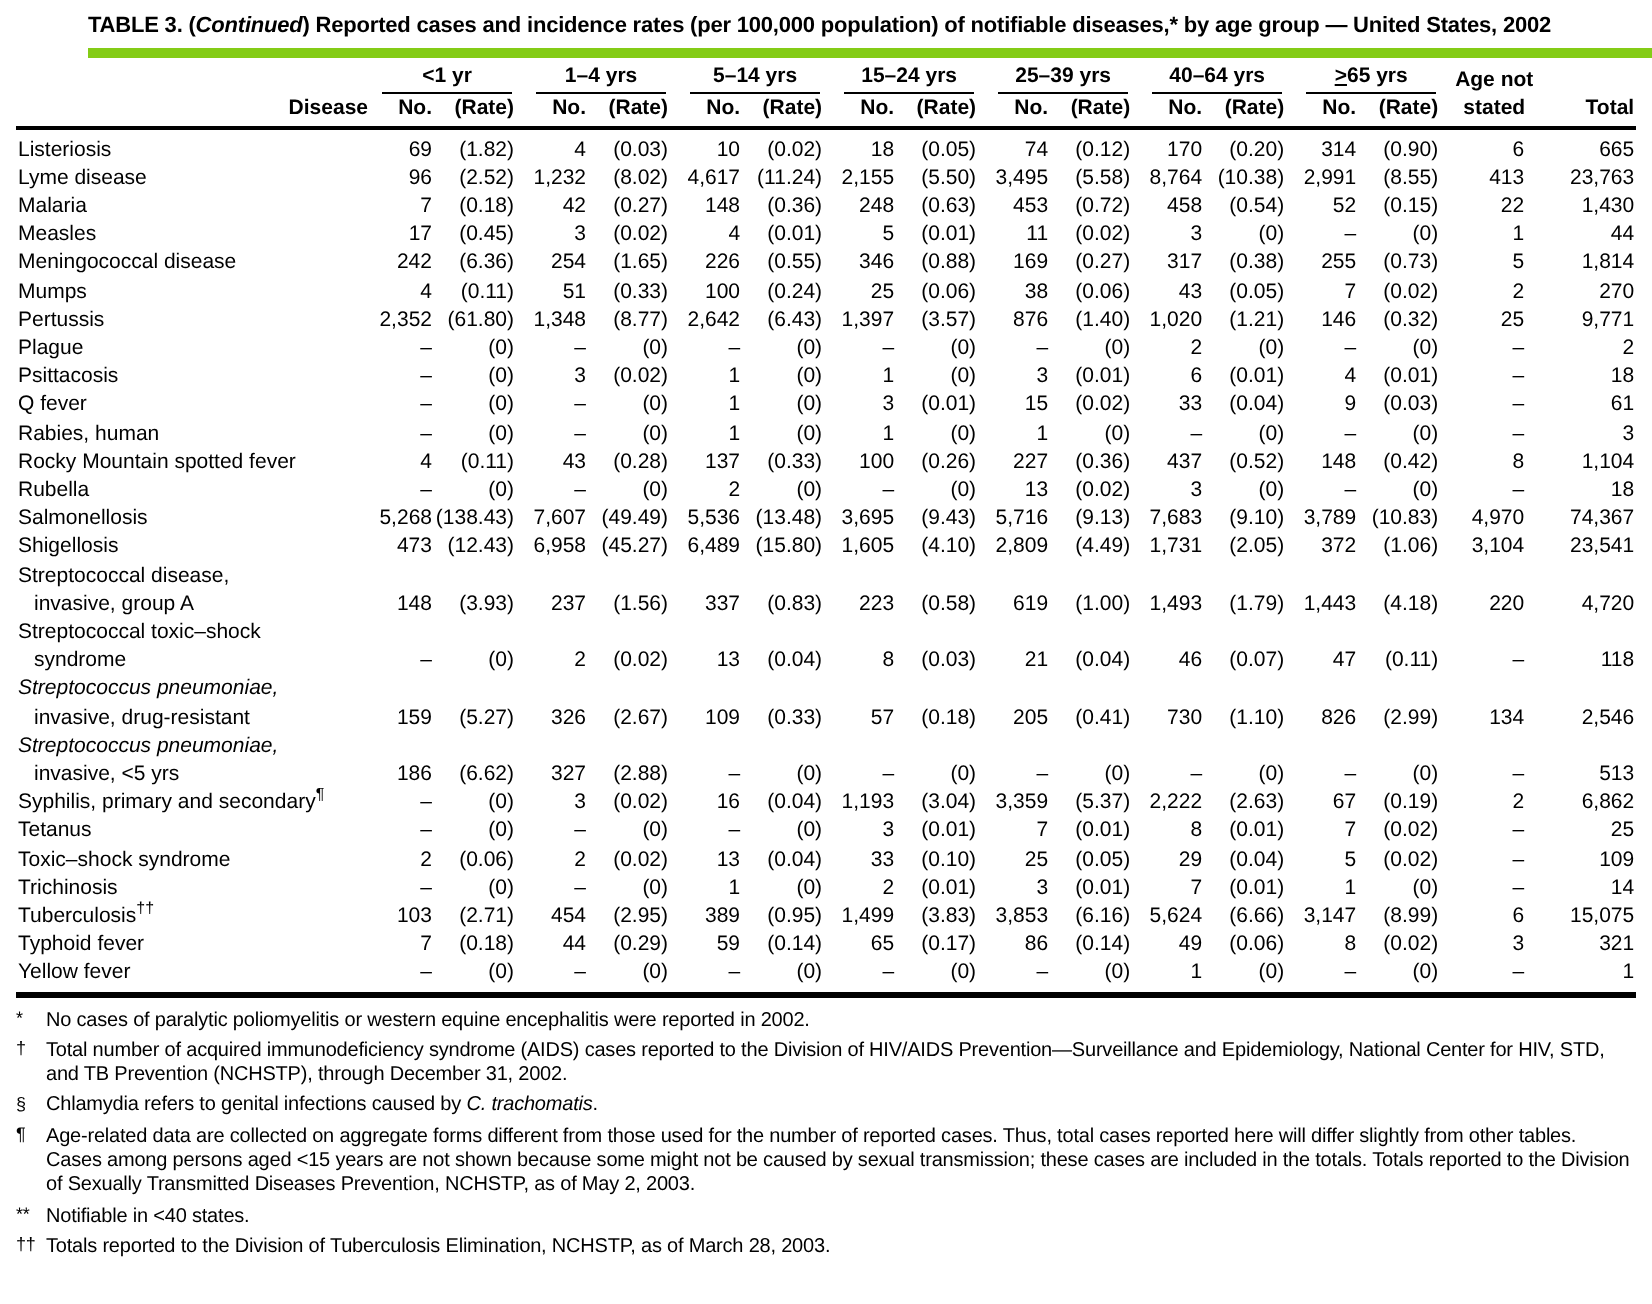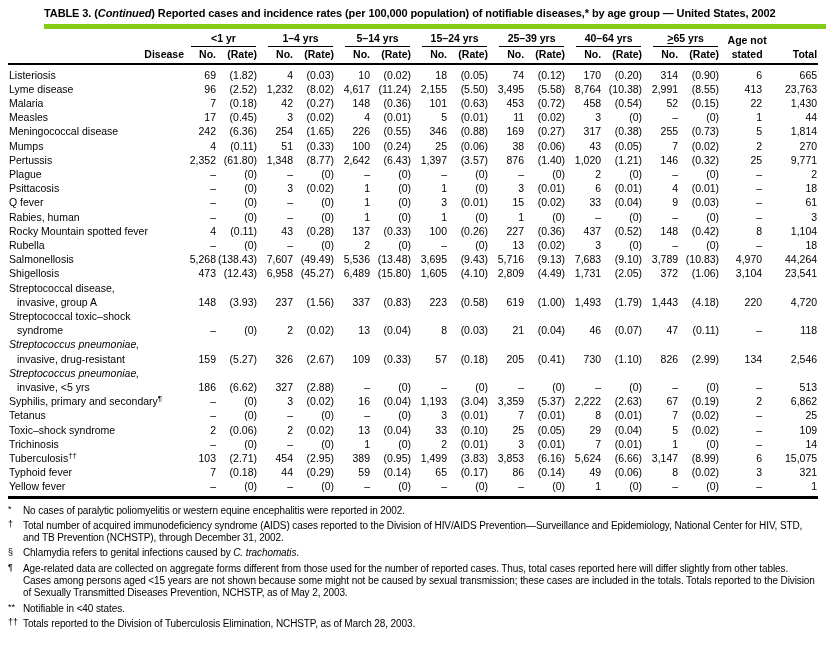--- a/index.html
+++ b/index.html
@@ -185,21 +185,21 @@
         <td class="total">23,763</td>
       </tr>
       <tr>
         <td class="disease"><span>Malaria</span></td>
         <td class="no">7</td>
         <td class="rate">(0.18)</td>
         <td class="no">42</td>
         <td class="rate">(0.27)</td>
         <td class="no">148</td>
         <td class="rate">(0.36)</td>
-        <td class="no">101</td>
+        <td class="no">248</td>
         <td class="rate">(0.63)</td>
         <td class="no">453</td>
         <td class="rate">(0.72)</td>
         <td class="no">458</td>
         <td class="rate">(0.54)</td>
         <td class="no">52</td>
         <td class="rate">(0.15)</td>
         <td class="stated">22</td>
         <td class="total">1,430</td>
       </tr>
@@ -403,21 +403,21 @@
         <td class="rate">(13.48)</td>
         <td class="no">3,695</td>
         <td class="rate">(9.43)</td>
         <td class="no">5,716</td>
         <td class="rate">(9.13)</td>
         <td class="no">7,683</td>
         <td class="rate">(9.10)</td>
         <td class="no">3,789</td>
         <td class="rate">(10.83)</td>
         <td class="stated">4,970</td>
-        <td class="total">44,264</td>
+        <td class="total">74,367</td>
       </tr>
       <tr>
         <td class="disease"><span>Shigellosis</span></td>
         <td class="no">473</td>
         <td class="rate">(12.43)</td>
         <td class="no">6,958</td>
         <td class="rate">(45.27)</td>
         <td class="no">6,489</td>
         <td class="rate">(15.80)</td>
         <td class="no">1,605</td>

